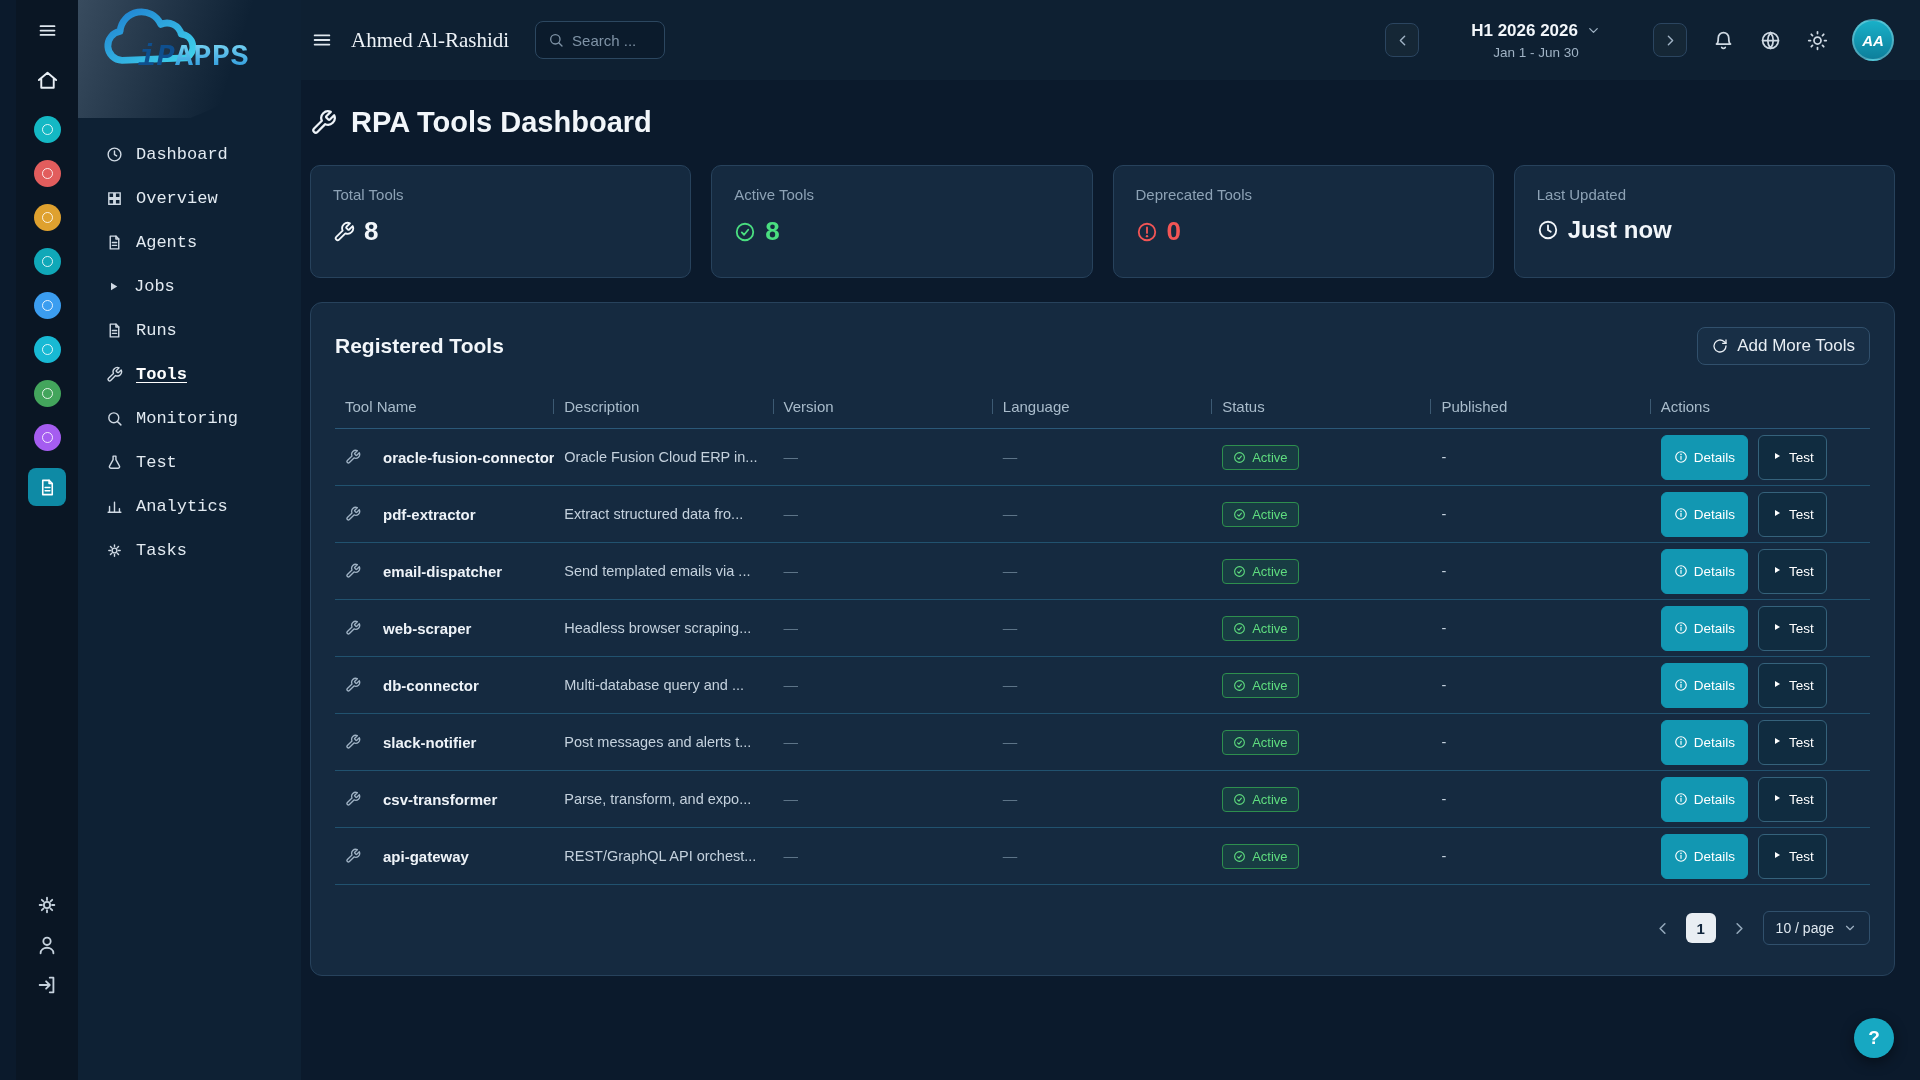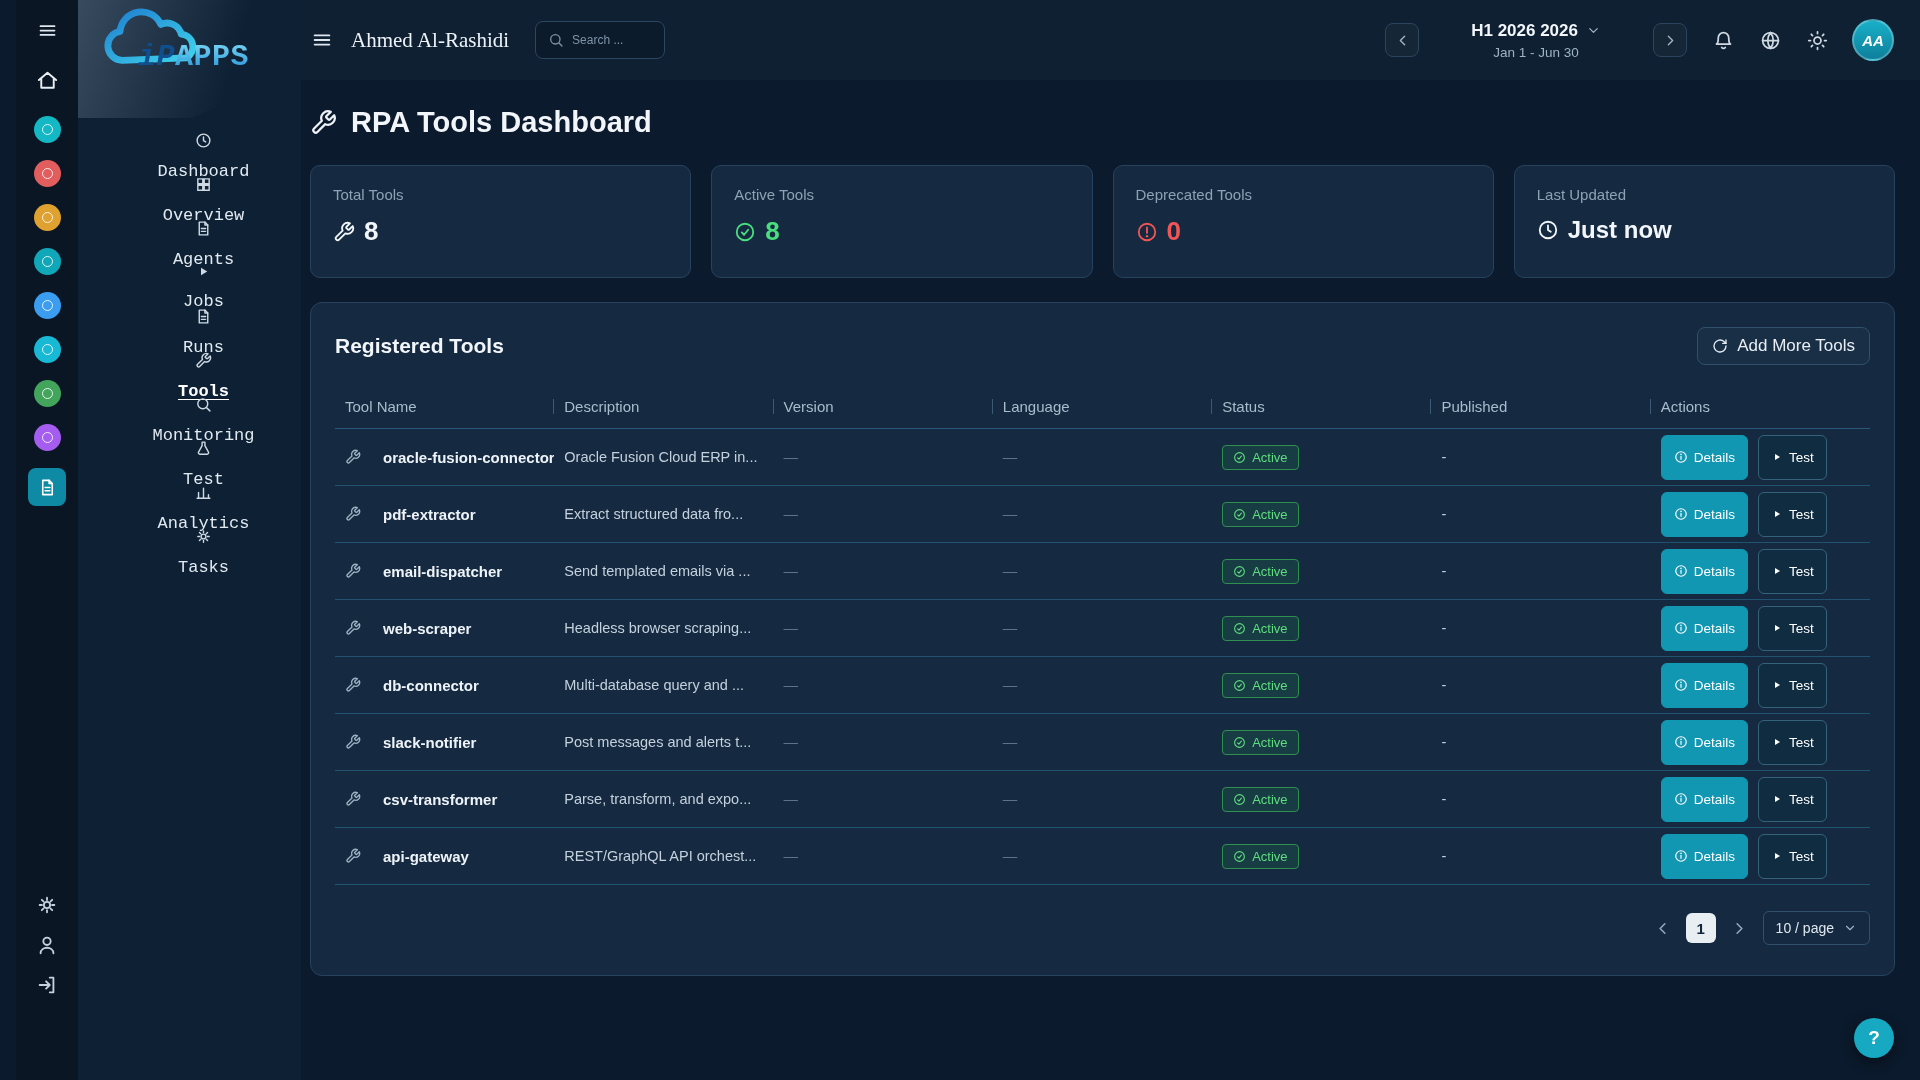--- a/index.html
+++ b/index.html
@@ -28,30 +28,30 @@
   
   .logo { position:absolute; left:62px; top:0; width:223px; height:118px; overflow:hidden; }
   .logo-swoosh { position:absolute; left:-40px; top:-70px; width:320px; height:200px; background:linear-gradient(115deg, rgba(186,205,224,.34), rgba(186,205,224,0) 62%); border-radius:0 0 90% 0; transform:rotate(-7deg); }
   .logo-cloud { position:absolute; left:18px; top:6px; }
   .logo-text { position:absolute; left:60px; top:40px; font-size:30px; font-weight:800; letter-spacing:.5px; }
   .logo-ip { color:#0f4f8e; font-style:italic; }
   .logo-apps { background:linear-gradient(180deg,#7fd9f4,#1f8fd8); -webkit-background-clip:text; background-clip:text; color:transparent; }
 
   
   .menu { position:absolute; left:62px; top:132px; right:0; display:flex; flex-direction:column; }
-  .menu-item { height:44px; display:flex; align-items:center; gap:13px; padding-left:28px; color:#e2eaf1; font-size:17px; cursor:pointer;flex-direction:column; }
+  .menu-item { height:44px; display:flex; align-items:center; gap:13px; padding-left:28px; color:#e2eaf1; font-size:17px; cursor:pointer; }
   .menu-item .ic { color:#cfd9e3; flex:0 0 auto; }
   .menu-item.active .mi-label { font-weight:700; text-decoration:underline; text-underline-offset:3px; color:#ffffff; }
 
   
   .topbar { position:absolute; left:285px; right:0; top:0; height:80px; background:#0e2032; display:flex; align-items:center; padding:0 26px; z-index:2; }
   .tb-hamburger { color:#dfe7ee; cursor:pointer; }
   .user-name { font-family:"Liberation Serif", serif; font-size:21px; color:#eef3f8; margin:0 26px 0 18px; white-space:nowrap; }
   .search { width:130px; height:38px; border:1px solid #2c4760; background:#0b1b2c; border-radius:8px; display:flex; align-items:center; gap:8px; padding:0 12px; color:#7f93a6; }
-  .search input { border:none; outline:none; background:transparent; color:#3b82f6; width:80px; font-size:12px; font-family:"Liberation Sans", sans-serif; }
+  .search input { border:none; outline:none; background:transparent; color:#3b82f6; width:80px; font-size:15px; font-family:"Liberation Sans", sans-serif; }
   .search input::placeholder { color:#7f93a6; }
   .tb-right { margin-left:auto; display:flex; align-items:center; }
   .nav-sq { width:34px; height:34px; border:1px solid #2b4560; background:#152736; border-radius:8px; display:flex; align-items:center; justify-content:center; color:#9fb2c4; cursor:pointer; }
   .period { text-align:center; margin:16px 52px; cursor:pointer; }
   .period-title { display:flex; align-items:center; gap:8px; justify-content:center; font-size:17px; font-weight:700; color:#f2f6fa; }
   .period-title .ic { color:#9fb2c4; }
   .period-range { margin-top:4px; font-size:13.5px; color:#9fb2c4; }
   .tb-icon { color:#cfd9e3; margin-left:26px; cursor:pointer; }
   .avatar { width:42px; height:42px; border-radius:50%; margin-left:24px; background:linear-gradient(180deg,#19b0c8,#0d7f9b); border:2px solid rgba(255,255,255,.25); display:flex; align-items:center; justify-content:center; font-size:15px; font-weight:700; color:#fff; cursor:pointer;font-style:italic; }
 
@@ -80,21 +80,21 @@
   .th:not(:last-child)::after { content:""; position:absolute; right:0; top:12px; height:15px; width:1px; background:#3c5a73; }
   .trow { height:57px; align-items:center; border-bottom:1px solid #21526f; }
   .cell { padding:0 10px; white-space:nowrap; overflow:hidden; font-size:14.5px; color:#c4d1dd; display:flex; align-items:center; }
   .cell.name { gap:22px; }
   .cell.name .ic { color:#9fb2c4; flex:0 0 auto; }
   .tname { font-size:15px; font-weight:700; color:#eef3f8; }
   .cell.dim { color:#5d7488; }
   .badge { display:inline-flex; align-items:center; gap:6px; padding:4px 10px; border:1px solid #2e8f4e; border-radius:4px; background:rgba(52,199,89,.12); color:#5fdd7f; font-size:13px; }
   .badge .ic { color:#5fdd7f; }
   .cell.actions { gap:10px; overflow:visible; }
-  .btn { display:inline-flex; align-items:center; gap:6px; border-radius:6px; font-size:13.5px; font-family:inherit; cursor:pointer; padding:14px 12px; color:#fff; }
+  .btn { display:inline-flex; gap:6px; border-radius:6px; font-size:13.5px; font-family:inherit; cursor:pointer; padding:14px 12px; color:#fff; }
   .btn-details { background:#1297b2; border:1px solid #1297b2; }
   .btn-test { background:#102c40; border:1px solid #35627b; }
 
   .pagination { margin-top:26px; display:flex; align-items:center; justify-content:flex-end; gap:14px; color:#93a8ba; }
   .pg-chev { cursor:pointer; color:#93a8ba; }
   .page-box { width:30px; height:30px; border-radius:6px; background:#e9eef3; color:#11263c; font-weight:700; font-size:15px; display:flex; align-items:center; justify-content:center; cursor:pointer; }
   .page-size { display:flex; align-items:center; gap:9px; height:34px; padding:0 12px; border:1px solid #31506c; border-radius:6px; background:#152a40; color:#dfe8f0; font-size:14px; cursor:pointer; }
   .page-size .ic { color:#9fb2c4; }
 
   .help-fab { position:absolute; right:26px; bottom:22px; width:40px; height:40px; border-radius:50%; background:#17a8c2; color:#fff; font-size:19px; font-weight:700; display:flex; align-items:center; justify-content:center; box-shadow:0 4px 14px rgba(0,0,0,.45); cursor:pointer; z-index:5; }

